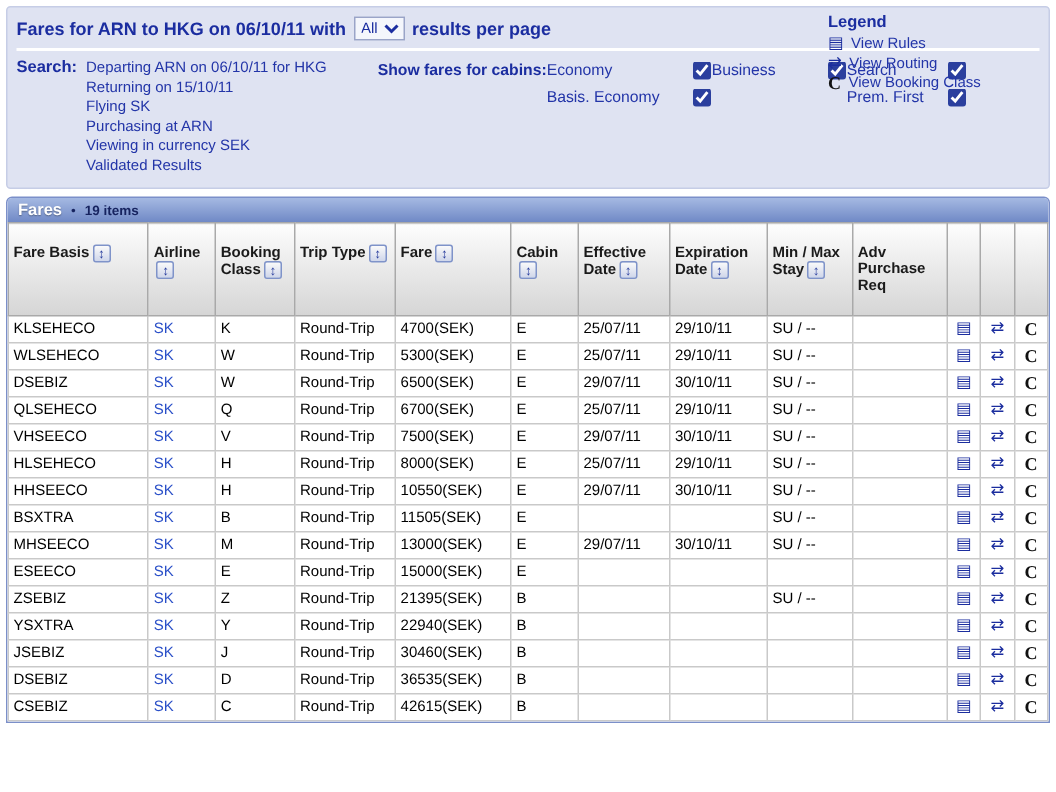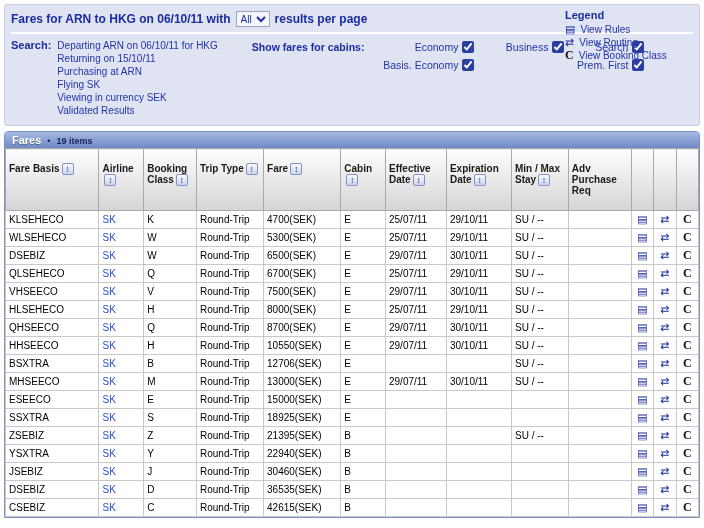--- a/index.html
+++ b/index.html
@@ -12,27 +12,27 @@
   .title-text { color: #1b2da0; font-weight: bold; font-size: 12px; }
   .per-page-select { font-size: 10px; height: 16px; border: 1px solid #9aa4c8; background: #f4f6fc; color: #1b2da0; }
 
   .search-row { display: flex; padding-top: 5px; }
   .search-label { color: #1b2da0; font-weight: bold; font-size: 11px; margin-right: 6px; text-align: center; }
   .search-lines div { color: #2335a8; font-size: 10px; line-height: 13px; }
 
   .cabins { display: flex; margin-left: 34px; align-items: flex-start; padding-top: 2px; }
   .cabins-label { color: #1b2da0; font-weight: bold; font-size: 10.5px; white-space: nowrap; }
   .cabins-grid { display: grid; grid-template-columns: 110px 90px 80px; row-gap: 6px; }
-  .cabin-opt { display: flex; justify-content: flex-end; align-items: center; gap: 4px; }
+  .cabin-opt { display: flex; justify-content: space-between; align-items: center; gap: 4px; }
   .cabin-opt span { color: #2335a8; font-size: 10.5px; }
   .cabin-opt input { width: 12px; height: 12px; accent-color: #2b3f9e; }
   .opt-pe { grid-column: 1; } .opt-pf { grid-column: 3; }
 
   
-  .legend { position: absolute; top: 4px; right: 8px; width: 126px; }
+  .legend { position: absolute; top: 4px; right: 21px; width: 126px; }
   .legend-title { color: #1b2da0; font-weight: bold; font-size: 11px; margin-bottom: 2px; }
   .legend-item { display: flex; align-items: center; gap: 5px; line-height: 13px; }
   .legend-item .lbl { color: #2335a8; font-size: 10px; }
 
   .rules-glyph { color: #1b2d9e; font-size: 11px; line-height: 11px; }
   .routing-glyph { color: #1b2d9e; font-size: 11px; line-height: 11px; }
   .bclass-glyph { color: #111; font-weight: 900; font-size: 12px; font-family: "Liberation Serif", serif; line-height: 11px; }
 
   
   .fares-panel { margin-top: 5px; border: 1px solid #7b8fc9; border-radius: 4px 4px 0 0; overflow: hidden; }
@@ -83,22 +83,22 @@
       <span class="bclass-glyph">C</span>
       <span class="lbl">View Booking Class</span>
     </div>
   </div>
 
   <div class="search-row">
     <span class="search-label">Search:</span>
     <div class="search-lines">
       <div>Departing ARN on 06/10/11 for HKG</div>
       <div>Returning on 15/10/11</div>
+      <div>Flying SK</div>
       <div>Purchasing at ARN</div>
-      <div>Flying SK</div>
       <div>Viewing in currency SEK</div>
       <div>Validated Results</div>
     </div>
 
     <div class="cabins">
       <span class="cabins-label">Show fares for cabins:</span>
       <div class="cabins-grid">
         <label class="cabin-opt">
           <span>Economy</span>
           <input type="checkbox" checked="" style="">
@@ -249,100 +249,70 @@
     <td>E</td>
     <td>25/07/11</td>
     <td>29/10/11</td>
     <td>SU / --</td>
     <td></td>
     <td class="icon-cell"><span class="rules-glyph">▤</span></td>
     <td class="icon-cell"><span class="routing-glyph">⇄</span></td>
     <td class="icon-cell"><span class="bclass-glyph">C</span></td>
   </tr>
         <tr>
-    <td>QHSEECO</td>
-    <td class="airline">SK</td>
-    <td>Q</td>
-    <td>Round-Trip</td>
-    <td>8700(SEK)</td>
+    <td>HHSEECO</td>
+    <td class="airline">SK</td>
+    <td>H</td>
+    <td>Round-Trip</td>
+    <td>10550(SEK)</td>
     <td>E</td>
     <td>29/07/11</td>
     <td>30/10/11</td>
     <td>SU / --</td>
     <td></td>
     <td class="icon-cell"><span class="rules-glyph">▤</span></td>
     <td class="icon-cell"><span class="routing-glyph">⇄</span></td>
     <td class="icon-cell"><span class="bclass-glyph">C</span></td>
   </tr>
         <tr>
-    <td>HHSEECO</td>
-    <td class="airline">SK</td>
-    <td>H</td>
-    <td>Round-Trip</td>
-    <td>10550(SEK)</td>
+    <td>BSXTRA</td>
+    <td class="airline">SK</td>
+    <td>B</td>
+    <td>Round-Trip</td>
+    <td>11505(SEK)</td>
+    <td>E</td>
+    <td></td>
+    <td></td>
+    <td>SU / --</td>
+    <td></td>
+    <td class="icon-cell"><span class="rules-glyph">▤</span></td>
+    <td class="icon-cell"><span class="routing-glyph">⇄</span></td>
+    <td class="icon-cell"><span class="bclass-glyph">C</span></td>
+  </tr>
+        <tr>
+    <td>MHSEECO</td>
+    <td class="airline">SK</td>
+    <td>M</td>
+    <td>Round-Trip</td>
+    <td>13000(SEK)</td>
     <td>E</td>
     <td>29/07/11</td>
     <td>30/10/11</td>
     <td>SU / --</td>
     <td></td>
     <td class="icon-cell"><span class="rules-glyph">▤</span></td>
     <td class="icon-cell"><span class="routing-glyph">⇄</span></td>
     <td class="icon-cell"><span class="bclass-glyph">C</span></td>
   </tr>
         <tr>
-    <td>BSXTRA</td>
-    <td class="airline">SK</td>
-    <td>B</td>
-    <td>Round-Trip</td>
-    <td>12706(SEK)</td>
-    <td>E</td>
-    <td></td>
-    <td></td>
-    <td>SU / --</td>
-    <td></td>
-    <td class="icon-cell"><span class="rules-glyph">▤</span></td>
-    <td class="icon-cell"><span class="routing-glyph">⇄</span></td>
-    <td class="icon-cell"><span class="bclass-glyph">C</span></td>
-  </tr>
-        <tr>
-    <td>MHSEECO</td>
-    <td class="airline">SK</td>
-    <td>M</td>
-    <td>Round-Trip</td>
-    <td>13000(SEK)</td>
-    <td>E</td>
-    <td>29/07/11</td>
-    <td>30/10/11</td>
-    <td>SU / --</td>
-    <td></td>
-    <td class="icon-cell"><span class="rules-glyph">▤</span></td>
-    <td class="icon-cell"><span class="routing-glyph">⇄</span></td>
-    <td class="icon-cell"><span class="bclass-glyph">C</span></td>
-  </tr>
-        <tr>
     <td>ESEECO</td>
     <td class="airline">SK</td>
     <td>E</td>
     <td>Round-Trip</td>
     <td>15000(SEK)</td>
-    <td>E</td>
-    <td></td>
-    <td></td>
-    <td></td>
-    <td></td>
-    <td class="icon-cell"><span class="rules-glyph">▤</span></td>
-    <td class="icon-cell"><span class="routing-glyph">⇄</span></td>
-    <td class="icon-cell"><span class="bclass-glyph">C</span></td>
-  </tr>
-        <tr>
-    <td>SSXTRA</td>
-    <td class="airline">SK</td>
-    <td>S</td>
-    <td>Round-Trip</td>
-    <td>18925(SEK)</td>
     <td>E</td>
     <td></td>
     <td></td>
     <td></td>
     <td></td>
     <td class="icon-cell"><span class="rules-glyph">▤</span></td>
     <td class="icon-cell"><span class="routing-glyph">⇄</span></td>
     <td class="icon-cell"><span class="bclass-glyph">C</span></td>
   </tr>
         <tr>

